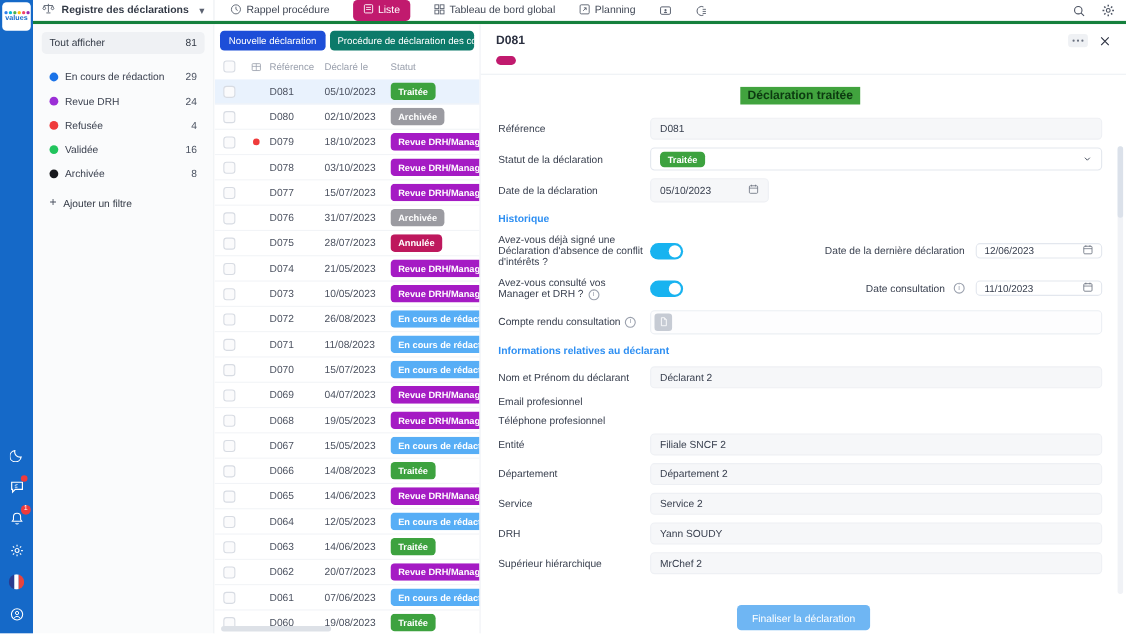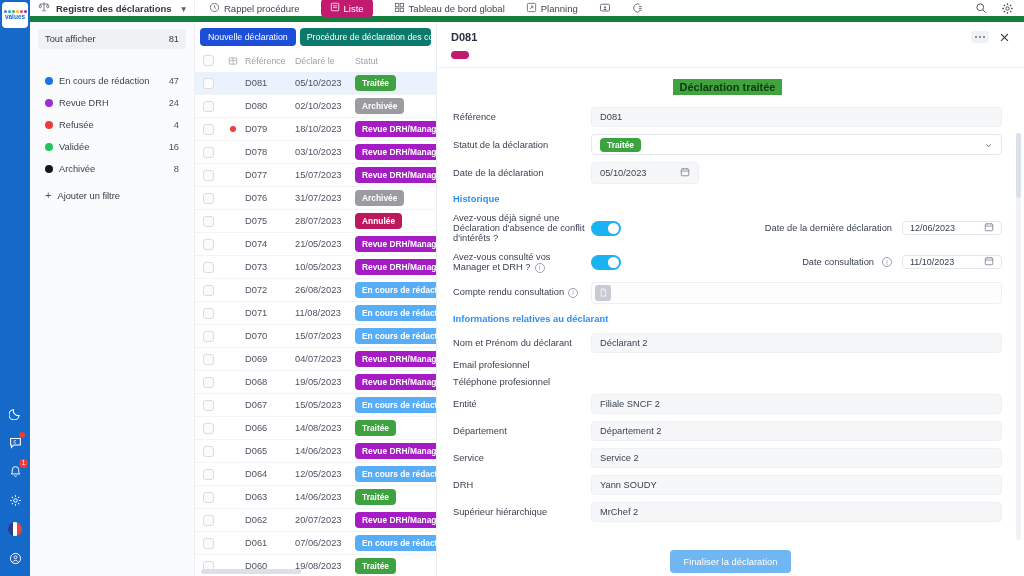--- a/index.html
+++ b/index.html
@@ -19,35 +19,35 @@
   .rail-icons { margin-top:auto; display:flex; flex-direction:column; align-items:center; gap:13px; padding-bottom:10px; }
   .rail-btn { position:relative; width:16px; height:16px; display:flex; align-items:center; justify-content:center; cursor:pointer; }
   .rail-btn svg { display:block; }
   .rbadge { position:absolute; top:-4px; right:-5px; background:#ef3b3b; color:#fff; font-size:6.5px; min-width:9px; height:9px; border-radius:5px; display:flex; align-items:center; justify-content:center; line-height:1; padding:0 1px; }
   .rdot { position:absolute; top:-2px; right:-2px; width:6px; height:6px; background:#ef3b3b; border-radius:50%; }
   .flagc { width:14px; height:14px; border-radius:50%; overflow:hidden; display:flex; }
   .flagc i { flex:1; } .flagc i:nth-child(1){background:#2a3b8f}.flagc i:nth-child(2){background:#fff}.flagc i:nth-child(3){background:#e8443d}
 
   
   .main { flex:1; display:flex; flex-direction:column; min-width:0; }
-  .topbar { height:22px; background:#fff; border-bottom:6px solid #15803d; display:flex; align-items:center; font-size:9.5px; color:#3f4654; flex-shrink:0; }
+  .topbar { height:22px; background:#fff; border-bottom:3px solid #15803d; display:flex; align-items:center; font-size:9.5px; color:#3f4654; flex-shrink:0; }
   .app-switch { width:165px; display:flex; align-items:center; gap:6px; padding:0 8px; border-right:1px solid #eceef2; height:100%; cursor:pointer; }
   .app-switch .t { font-weight:bold; color:#333a46; white-space:nowrap; }
   .caret { margin-left:auto; color:#5b6270; }
   .nav { display:flex; align-items:center; gap:21px; padding-left:14px; }
   .nav-item { display:flex; align-items:center; gap:4px; cursor:pointer; white-space:nowrap; color:#3f4654; }
   .nav-pill { background:#c11a6e; color:#fff; border:none; border-radius:4px; padding:3px 9px; display:flex; align-items:center; gap:4px; font-size:9.5px; cursor:pointer; }
   .top-right { margin-left:auto; display:flex; align-items:center; gap:14px; padding-right:10px; }
   .icon-btn { cursor:pointer; display:flex; align-items:center; }
 
   .content { flex:1; display:flex; min-height:0; }
 
   
   .filters { width:165px; background:#fafbfc; border-right:1px solid #eceef2; padding:7px 8px; flex-shrink:0; font-size:9.3px; }
-  .filter-all { background:#eff1f4; border-radius:4px; padding:5px 7px; display:flex; justify-content:space-between; color:#333a46; cursor:pointer; margin-bottom:21px; }
+  .filter-all { background:#eff1f4; border-radius:4px; padding:5px 7px; display:flex; justify-content:space-between; color:#333a46; cursor:pointer; margin-bottom:10px; }
   .fitem { display:flex; align-items:center; gap:6px; padding:6px 7px; cursor:pointer; color:#3c4250; }
   .fdot { width:8px; height:8px; border-radius:50%; flex-shrink:0; }
   .fcount { margin-left:auto; color:#4a5160; }
   .addf { display:flex; align-items:center; gap:6px; padding:10px 7px 0 7px; color:#333a46; cursor:pointer; }
   .plus { font-size:11px; line-height:1; color:#4a5160; }
 
   
   .listpanel { width:242px; border-right:1px solid #eceef2; background:#fff; display:flex; flex-direction:column; flex-shrink:0; position:relative; overflow:hidden; }
   .list-actions { display:flex; gap:4px; padding:6px 5px 5px 5px; }
   .btn-new { background:#1d4ed8; color:#fff; border:none; border-radius:4px; font-size:8.8px; padding:4px 8px; white-space:nowrap; cursor:pointer; }
@@ -86,21 +86,21 @@
   .select { display:flex; align-items:center; justify-content:space-between; border:1px solid #e3e7ee; border-radius:4px; background:#fff; padding:2px 8px; height:21px; cursor:pointer; }
   .sbadge { color:#fff; font-size:8.4px; font-weight:bold; border-radius:4px; padding:2px 7px; }
   .sect { font-size:9.4px; font-weight:bold; color:#2e8ff2; margin:9px 0 9px 0; }
   .hist-row { display:grid; grid-template-columns:138px 1fr; align-items:center; margin-bottom:9px; }
   .qlabel { font-size:9.3px; color:#3a4150; padding-right:6px; display:inline; }
   .hist-rest { display:flex; align-items:center; }
   .toggle { width:30px; height:15px; border-radius:8px; background:#18b3f0; position:relative; cursor:pointer; flex-shrink:0; }
   .toggle::after { content:""; position:absolute; right:2px; top:2px; width:11px; height:11px; border-radius:50%; background:#fff; }
   .hspacer { flex:1; }
   .hlabel { font-size:9.3px; color:#3a4150; display:flex; align-items:center; gap:4px; margin-right:10px; }
-  .hdate { display:flex; align-items:center; justify-content:space-between; width:100px; border:1px solid #e3e7ee; border-radius:4px; background:#fff; padding:0 7px; font-size:9px; color:#3a4150; cursor:text; }
+  .hdate { display:flex; align-items:center; justify-content:space-between; width:115px; border:1px solid #e3e7ee; border-radius:4px; background:#fff; padding:0 7px; font-size:9px; color:#3a4150; cursor:text; }
   .info { width:10px; height:10px; border:1px solid #9aa0ad; border-radius:50%; color:#9aa0ad; font-size:7px; display:inline-flex; align-items:center; justify-content:center; line-height:1; vertical-align:middle; margin-left:4px; flex-shrink:0; cursor:pointer; }
   .report { display:flex; align-items:center; border:1px solid #eceff4; background:#fdfdfe; border-radius:4px; padding:2px 3px; height:22px; cursor:text; }
   .filebtn { width:16px; height:16px; background:#c6cbd4; border-radius:3px; display:flex; align-items:center; justify-content:center; cursor:pointer; }
   .dfooter { height:30px; display:flex; align-items:center; justify-content:center; flex-shrink:0; background:transparent; }
   .btn-final { background:#6fb6f3; color:#fff; border:none; border-radius:4px; font-size:9.4px; padding:6px 14px; cursor:pointer; font-family:inherit; }
   .vscroll { position:absolute; right:3px; top:65px; bottom:6px; width:5px; background:#f0f2f6; border-radius:3px; cursor:pointer; }
   .vthumb { width:5px; height:65px; background:#dbe1ea; border-radius:3px; }
 </style>
 </head>
 <body>
@@ -267,21 +267,21 @@
 
       <div class="filters">
         <div class="filter-all">
           <span>Tout afficher</span>
           <span>81</span>
         </div>
         <div>
             <div class="fitem">
     <span class="fdot" style="background: rgb(26, 115, 232);"></span>
     <span>En cours de rédaction</span>
-    <span class="fcount">47</span>
+    <span class="fcount">29</span>
   </div>
             <div class="fitem">
     <span class="fdot" style="background: rgb(155, 47, 214);"></span>
     <span>Revue DRH</span>
     <span class="fcount">24</span>
   </div>
             <div class="fitem">
     <span class="fdot" style="background: rgb(239, 59, 59);"></span>
     <span>Refusée</span>
     <span class="fcount">4</span>

